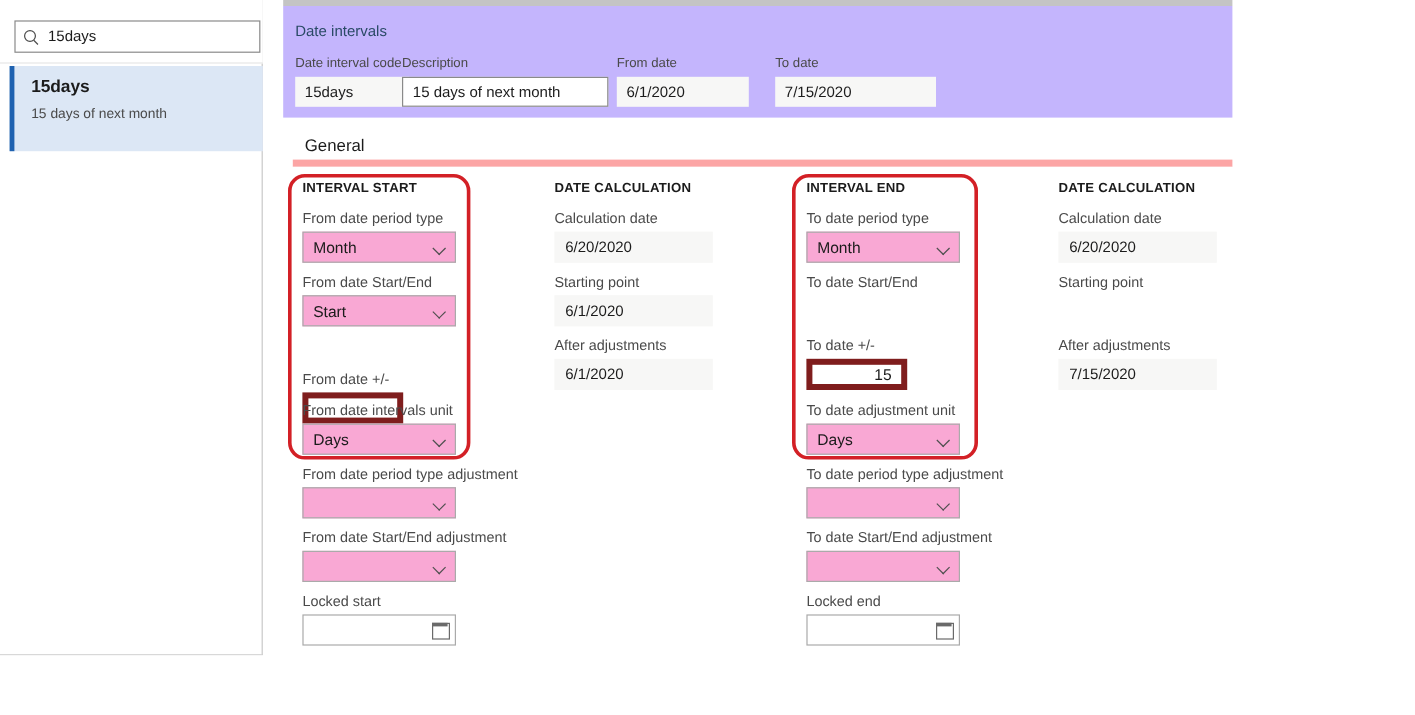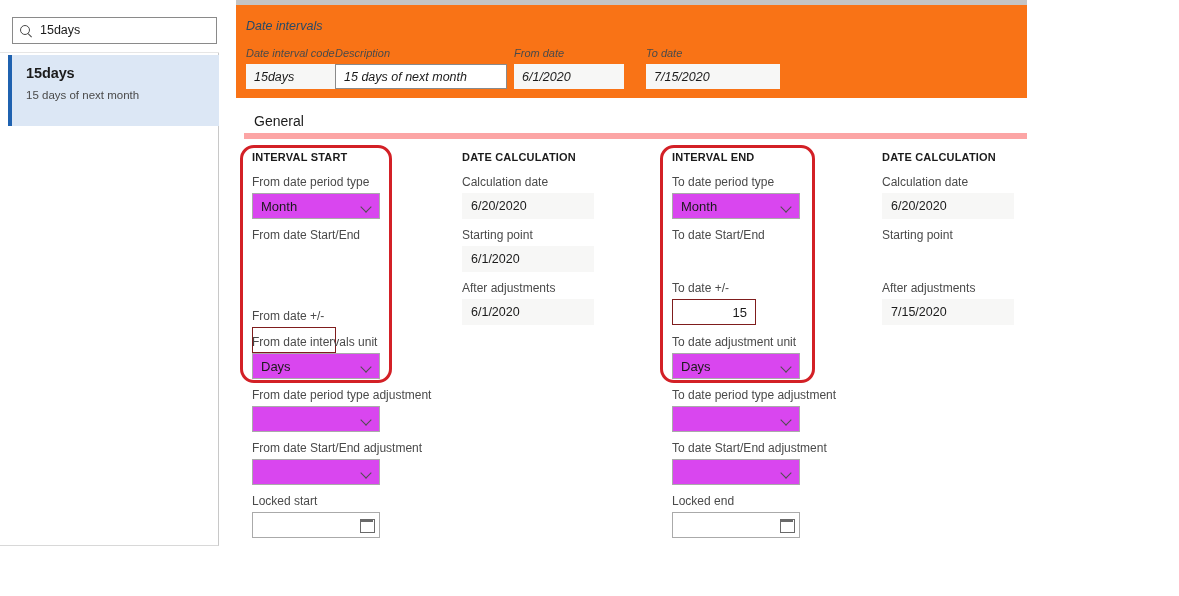--- a/index.html
+++ b/index.html
@@ -119,22 +119,21 @@
     width: 791px;
     height: 5px;
     background: #c4c4c4;
   }
 
   #header-band {
     position: absolute;
     left: 0; top: 5px;
     width: 791px;
     height: 93px;
-    background: #f97316;
-    font-style: italic;
+    background: #c4b5fd;
   }
 
   #page-title {
     position: absolute;
     left: 10px; top: 14px;
     font-size: 12.5px;
     color: #2a4a66;
     line-height: 1.2;
   }
 
@@ -220,42 +219,42 @@
     margin-top: 4px;
     height: 26px;
     display: flex;
     align-items: center;
     font-size: 13px;
     color: #1b1b1b;
   }
 
   .ctl.select {
     border: 1px solid #aaaaaa;
-    background: #d946ef;
+    background: #f9a8d4;
     padding: 0 6px 0 8px;
     justify-content: space-between;
   }
   .ctl.select .sel-text { line-height: 1; }
   .chev {
     width: 13px; height: 13px;
     position: relative;
     flex: 0 0 13px;
   }
   .chev::before {
     content: "";
     position: absolute;
     left: 2px; top: 3px;
     width: 7px; height: 7px;
     border-right: 1.3px solid #4f4f4f;
     border-bottom: 1.3px solid #4f4f4f;
     transform: rotate(45deg);
   }
 
   .ctl.textbox {
-    border: 1px solid #7f1d1d;
+    border: 5px solid #7f1d1d;
     background: #ffffff;
     padding: 0 8px;
     justify-content: flex-end;
   }
 
   .ctl.readonly {
     background: #f7f7f6;
     padding: 0 9px;
     font-size: 12.5px;
   }
@@ -364,20 +363,24 @@
         <div class="fld" style="top:36px;">
           <div class="fld-label">From date period type</div>
           <div class="ctl select w-std">
             <span class="sel-text">Month</span>
             <span class="chev"></span>
           </div>
         </div>
 
         <div class="fld" style="top:89px;">
           <div class="fld-label">From date Start/End</div>
+          <div class="ctl select w-std">
+            <span class="sel-text">Start</span>
+            <span class="chev"></span>
+          </div>
         </div>
 
         <div class="fld" style="top:142px;margin-top:28px;">
           <div class="fld-label">From date +/-</div>
           <div class="ctl textbox w-narrow">
             <span></span>
           </div>
         </div>
 
         <div class="fld" style="top:196px;">

